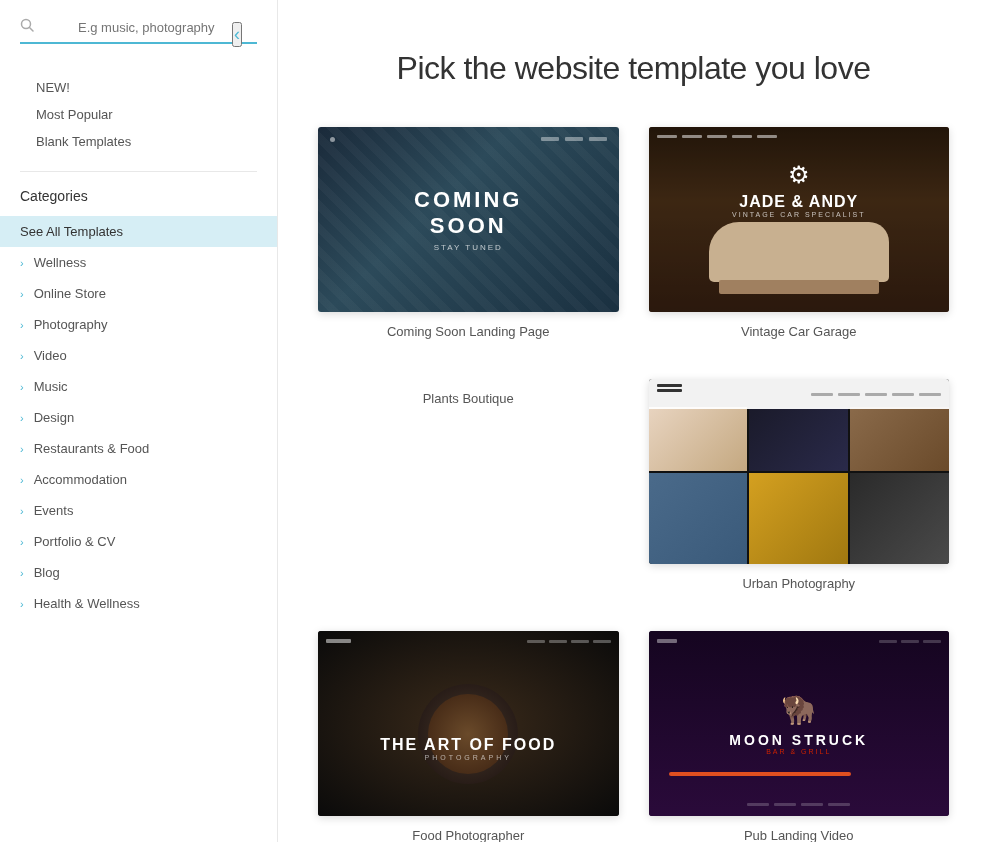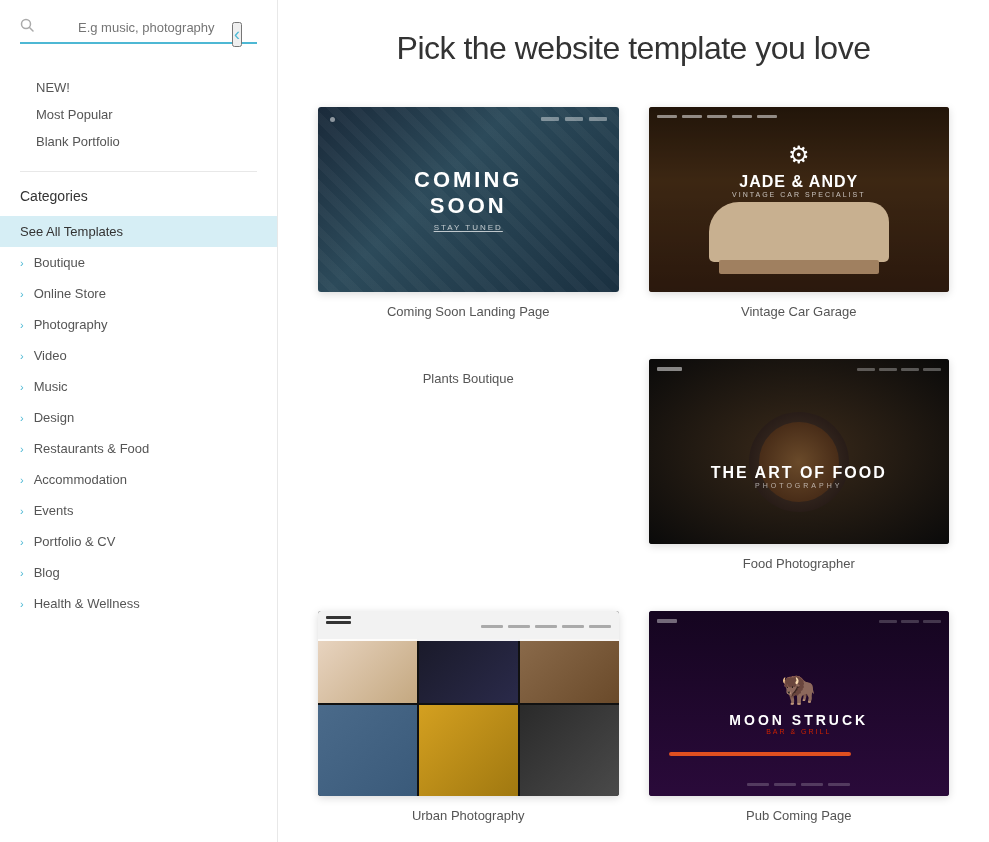--- a/index.html
+++ b/index.html
@@ -112,20 +112,21 @@
       background: #fff;
     }
 
     .page-title {
       font-size: 32px;
       font-weight: 300;
       color: #333;
       text-align: center;
       margin-bottom: 40px;
       letter-spacing: -0.5px;
+      margin-top: 20px;
     }
 
     .templates-grid {
       display: grid;
       grid-template-columns: 1fr 1fr;
       gap: 40px 30px;
     }
 
     .template-card {
       display: flex;
@@ -170,21 +171,20 @@
       line-height: 1.2;
       z-index: 1;
       text-transform: uppercase;
     }
     .thumb-coming-soon .cs-sub {
       color: rgba(255,255,255,0.7);
       font-size: 8px;
       letter-spacing: 2px;
       z-index: 1;
       margin-top: 4px;
-      text-decoration: underline;
     }
     .thumb-coming-soon .cs-nav {
       position: absolute;
       top: 10px;
       left: 0; right: 0;
       display: flex;
       justify-content: space-between;
       padding: 0 12px;
       z-index: 1;
     }
@@ -397,34 +397,34 @@
           <line x1="9.5" y1="9.5" x2="13" y2="13" stroke="#aaa" stroke-width="1.5" stroke-linecap="round"></line>
         </svg>
       </span>
       <input type="text" placeholder="E.g music, photography" style="">
     </div>
   </div>
 
   <div class="view-by-section">
     <div class="view-by-item">NEW!</div>
     <div class="view-by-item">Most Popular</div>
-    <div class="view-by-item">Blank Portfolio</div>
+    <div class="view-by-item">Blank Templates</div>
   </div>
 
   <hr class="sidebar-divider">
 
   <div class="categories-section">
     <div class="categories-title">Categories</div>
 
     <div class="cat-item active">
       <span>See All Templates</span>
     </div>
     <div class="cat-item">
       <span class="chevron">›</span>
-      <span>Boutique</span>
+      <span>Wellness</span>
     </div>
     <div class="cat-item">
       <span class="chevron">›</span>
       <span>Online Store</span>
     </div>
     <div class="cat-item">
       <span class="chevron">›</span>
       <span>Photography</span>
     </div>
     <div class="cat-item">
@@ -505,41 +505,20 @@
           <div class="vc-title">JADE &amp; ANDY</div>
           <div class="vc-subtitle">VINTAGE CAR SPECIALIST</div>
         </div>
         <div class="vc-car-shape"></div>
       </div>
       <div class="template-label">Vintage Car Garage</div>
     </div>
 
     <div class="template-card">
       <div class="template-label">Plants Boutique</div>
-    </div>
-
-    <div class="template-card">
-      <div class="template-thumb thumb-food">
-        <div class="f-bg"></div>
-        <div class="f-plate"></div>
-        <div class="f-nav">
-          <div class="f-nav-logo"></div>
-          <div class="f-nav-items">
-            <div class="f-nav-item"></div>
-            <div class="f-nav-item"></div>
-            <div class="f-nav-item"></div>
-            <div class="f-nav-item"></div>
-          </div>
-        </div>
-        <div class="f-title">
-          <div class="f-main">THE ART OF FOOD</div>
-          <div class="f-sub">PHOTOGRAPHY</div>
-        </div>
-      </div>
-      <div class="template-label">Food Photographer</div>
     </div>
 
     <div class="template-card">
       <div class="template-thumb thumb-urban-photo">
         <div class="up-nav">
           <div class="up-nav-logo">
             <span></span>
               <span></span>
           </div>
           <div class="up-nav-links">
@@ -554,20 +533,41 @@
         <div class="up-cell up-cell-2" style="margin-top:28px;"></div>
         <div class="up-cell up-cell-3" style="margin-top:28px;"></div>
         <div class="up-cell up-cell-4"></div>
         <div class="up-cell up-cell-5"></div>
         <div class="up-cell up-cell-6"></div>
       </div>
       <div class="template-label">Urban Photography</div>
     </div>
 
     <div class="template-card">
+      <div class="template-thumb thumb-food">
+        <div class="f-bg"></div>
+        <div class="f-plate"></div>
+        <div class="f-nav">
+          <div class="f-nav-logo"></div>
+          <div class="f-nav-items">
+            <div class="f-nav-item"></div>
+            <div class="f-nav-item"></div>
+            <div class="f-nav-item"></div>
+            <div class="f-nav-item"></div>
+          </div>
+        </div>
+        <div class="f-title">
+          <div class="f-main">THE ART OF FOOD</div>
+          <div class="f-sub">PHOTOGRAPHY</div>
+        </div>
+      </div>
+      <div class="template-label">Food Photographer</div>
+    </div>
+
+    <div class="template-card">
       <div class="template-thumb thumb-pub">
         <div class="pub-bg"></div>
         <div class="pub-nav">
           <div class="pub-nav-logo"></div>
           <div class="pub-nav-items">
             <div class="pub-nav-item"></div>
             <div class="pub-nav-item"></div>
             <div class="pub-nav-item"></div>
           </div>
         </div>
@@ -577,17 +577,17 @@
         <div class="pub-line">
           <div class="pub-line-bar"></div>
         </div>
         <div class="pub-bottom-nav">
           <div class="pub-bnav-item"></div>
           <div class="pub-bnav-item"></div>
           <div class="pub-bnav-item"></div>
           <div class="pub-bnav-item"></div>
         </div>
       </div>
-      <div class="template-label">Pub Coming Page</div>
+      <div class="template-label">Pub Landing Video</div>
     </div>
 
   </div>
 </div>
 
 </body></html>

